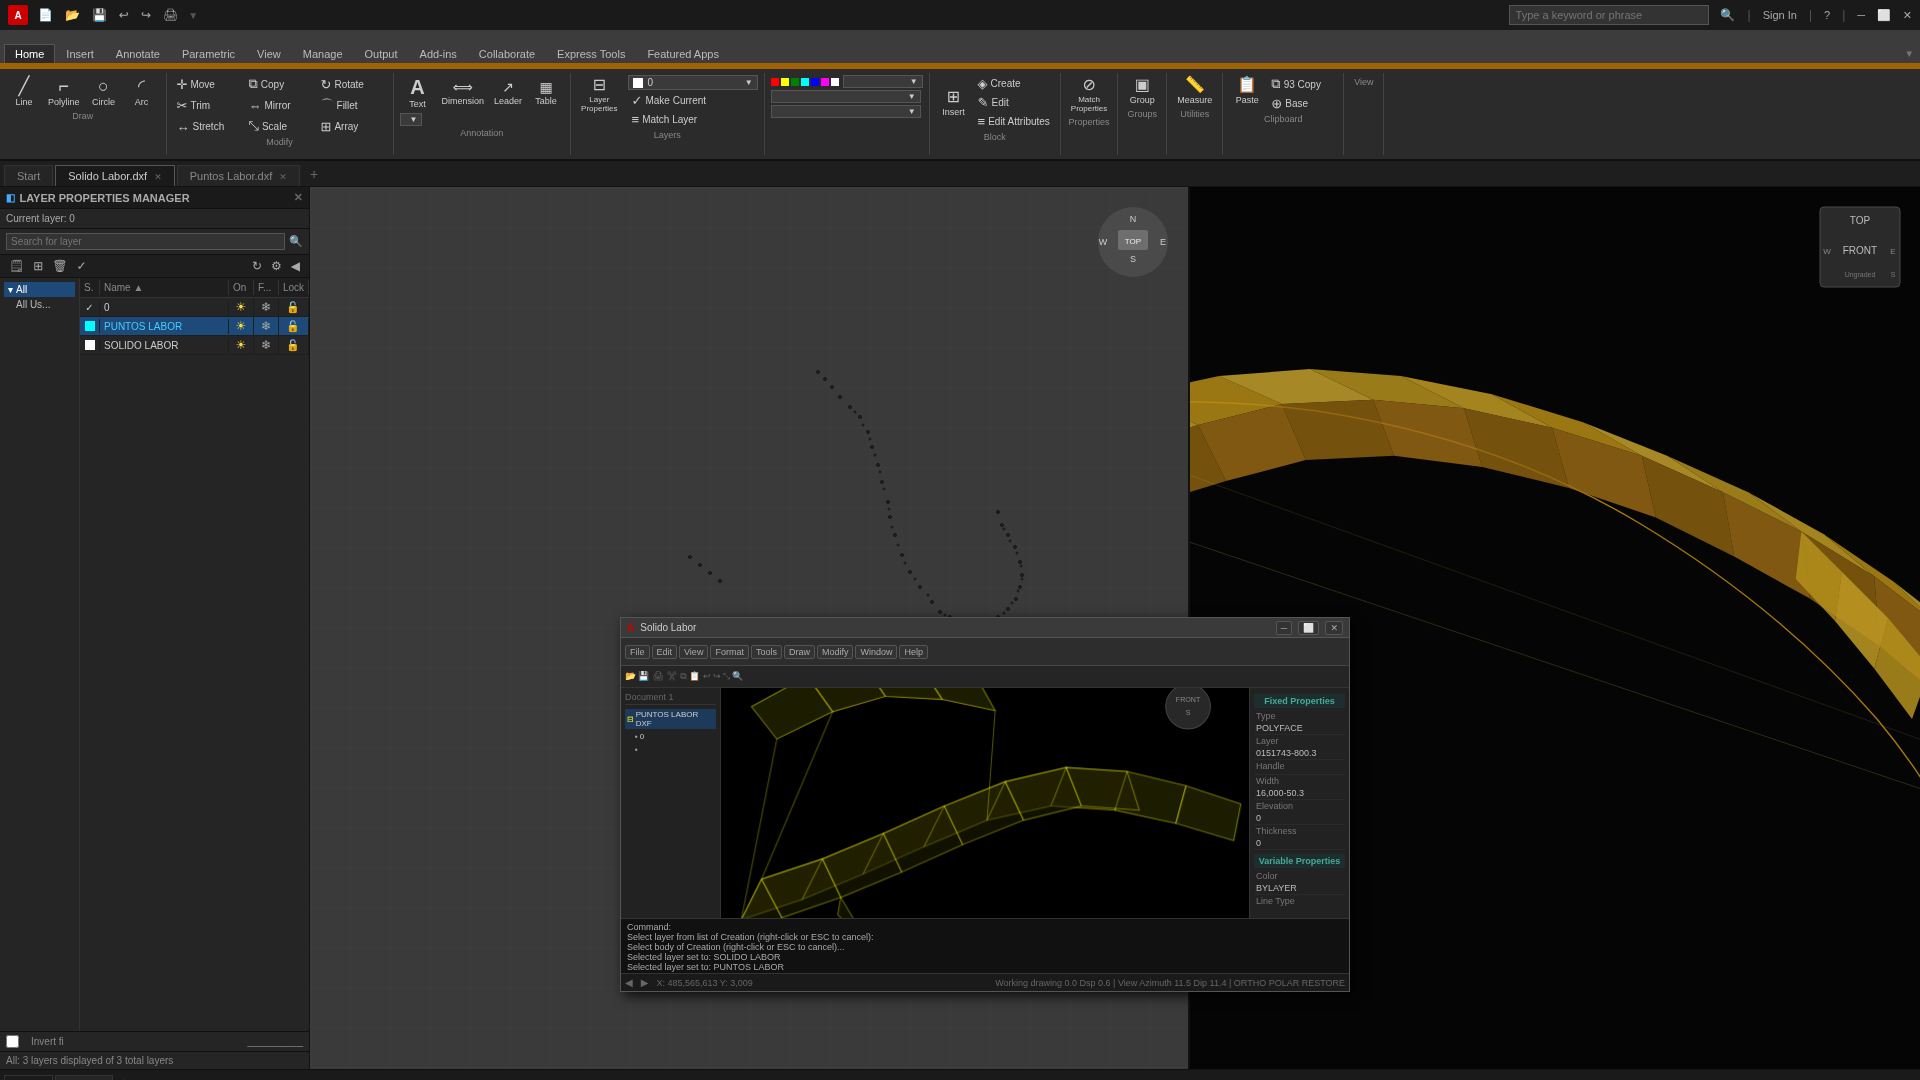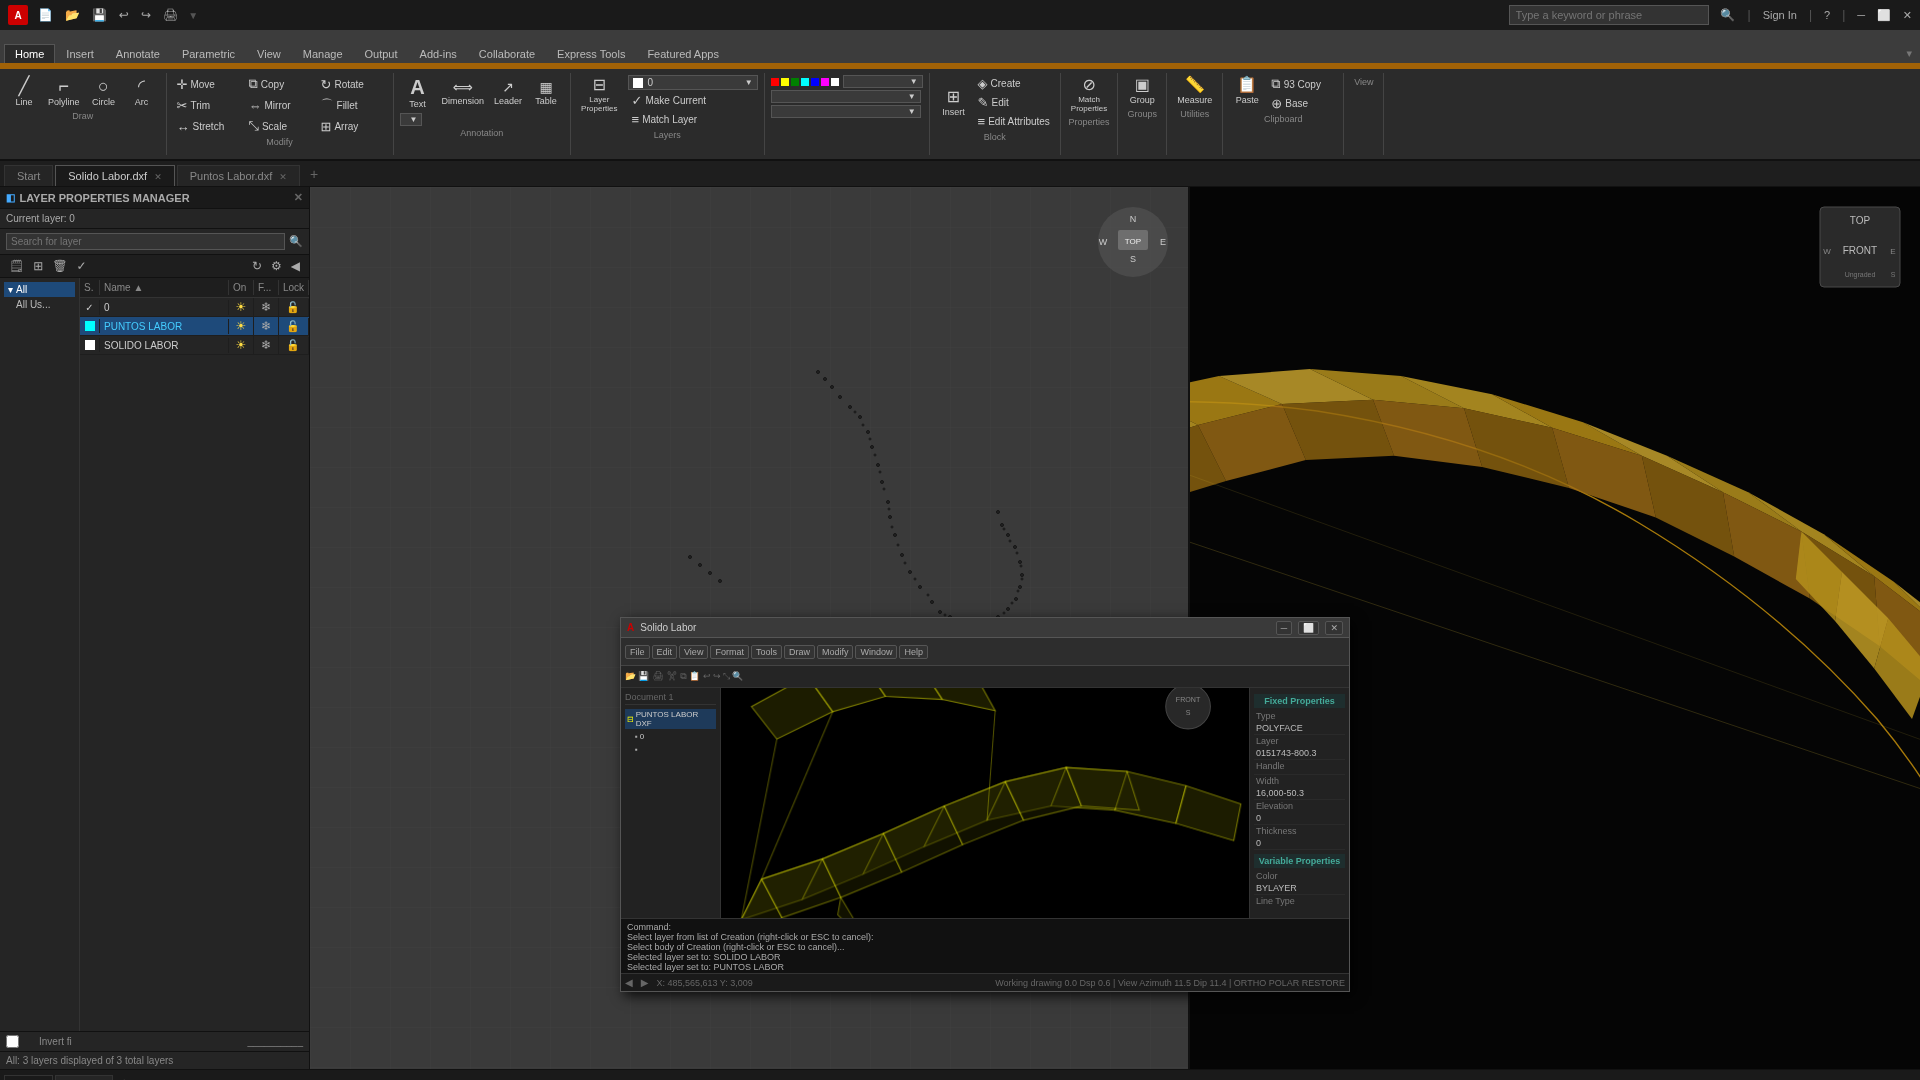--- a/index.html
+++ b/index.html
@@ -53,21 +53,21 @@
     .lyr-tb-btn { font-size: 12px; cursor: pointer; color: #aaa; padding: 1px 3px; }
     #layer-tree { width: 80px; border-right: 1px solid #333; padding: 4px; font-size: 10px; flex-shrink: 0; }
     .tree-item { padding: 2px 4px; cursor: pointer; display: flex; align-items: center; gap: 3px; color: #bbb; }
     .tree-item.selected { background: #1e4a7a; color: white; }
     #layer-list { flex: 1; overflow-y: auto; }
     #layer-columns { display: flex; align-items: center; background: #1e1e1e; border-bottom: 1px solid #333; font-size: 10px; padding: 2px 0; }
     .layer-col-header { padding: 2px 4px; color: #888; cursor: pointer; border-right: 1px solid #333; white-space: nowrap; overflow: hidden; }
     .layer-row { display: flex; align-items: center; font-size: 10px; border-bottom: 1px solid #1e1e1e; cursor: pointer; }
     .layer-row.selected { background: #1e4a7a; }
     .layer-cell { padding: 2px 4px; color: #ccc; border-right: 1px solid #1e1e1e; white-space: nowrap; overflow: hidden; display: flex; align-items: center; justify-content: center; }
-    #layer-filter { display: flex; align-items: center; padding: 3px 6px; border-top: 1px solid #111; font-size: 10px; color: #888; gap: 20px; }
+    #layer-filter { display: flex; align-items: center; padding: 3px 6px; border-top: 1px solid #111; font-size: 10px; color: #888; gap: 12px; }
     #layer-status { padding: 3px 6px; font-size: 10px; color: #888; border-top: 1px solid #111; }
 
     
     #canvas-area { flex: 1; display: flex; flex-direction: column; }
     #viewport-tabs { height: 26px; background: #1e1e1e; display: flex; align-items: flex-end; padding-left: 4px; gap: 0; border-bottom: 1px solid #111; }
     .vp-tab { padding: 4px 12px; font-size: 11px; cursor: pointer; color: #888; background: #252525; border: 1px solid #333; border-bottom: none; margin-right: 2px; }
     .vp-tab.active { background: #1a1a1a; color: #ccc; border-color: #555; }
     .vp-tab-close { font-size: 9px; margin-left: 4px; color: #666; }
     .vp-tab-add { padding: 4px 8px; color: #666; cursor: pointer; font-size: 14px; }
 

